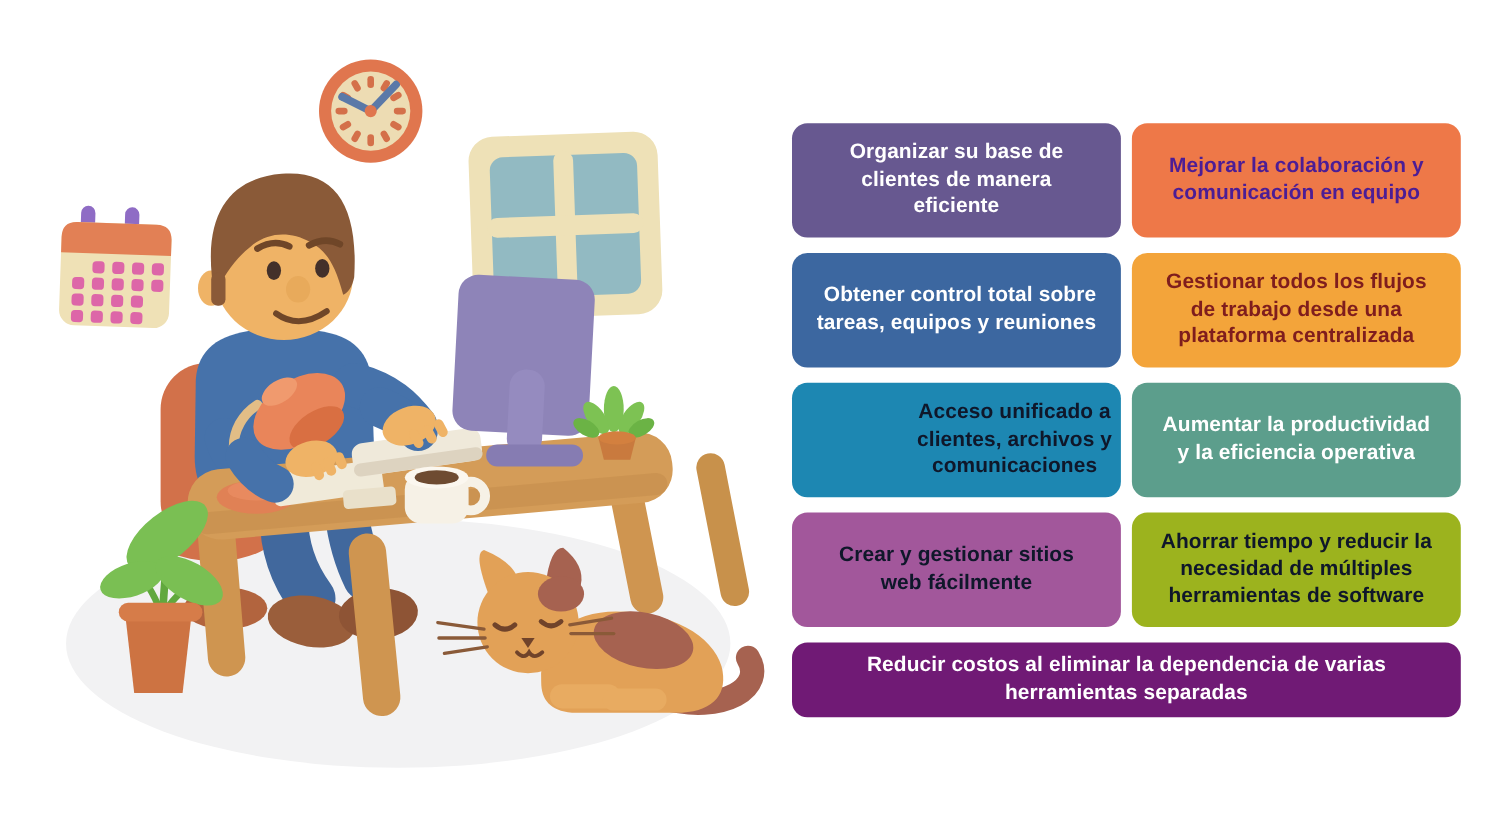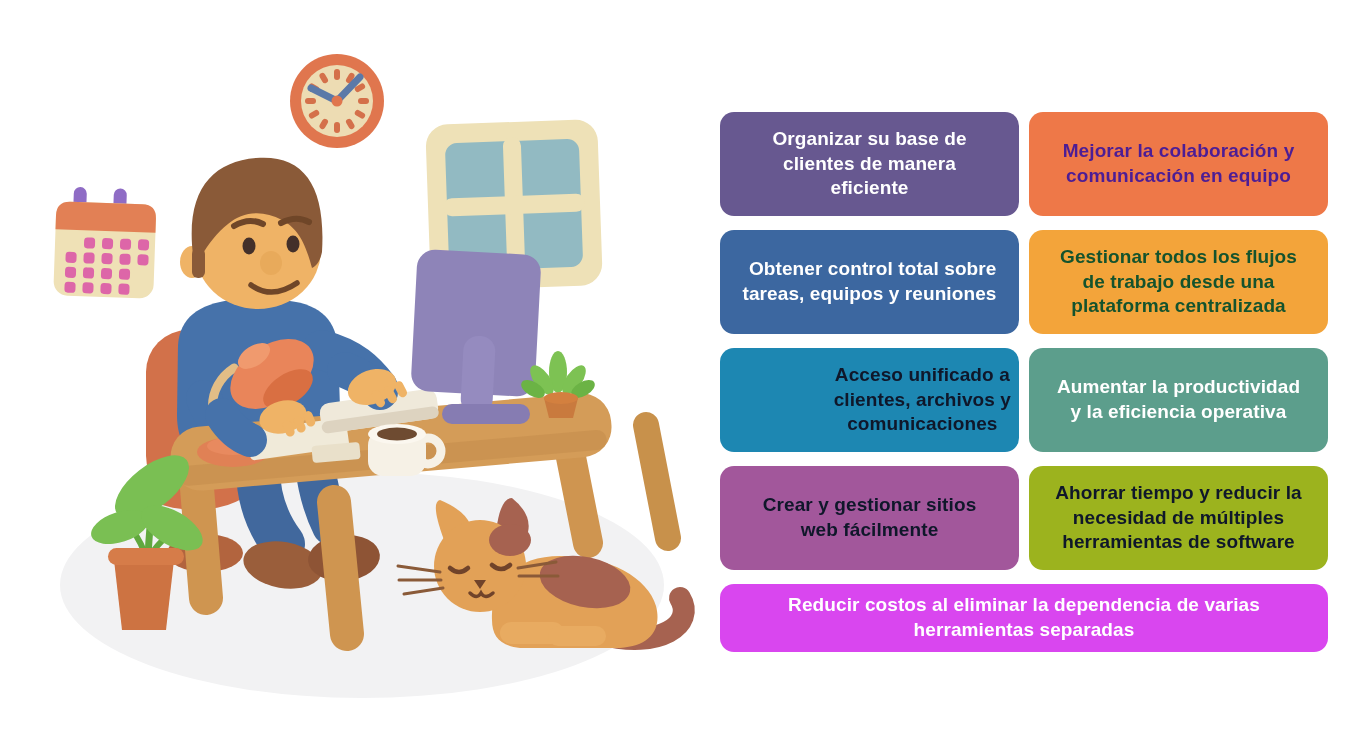--- a/index.html
+++ b/index.html
@@ -231,21 +231,21 @@
 eficiente</span>
     </div>
     <div class="card" style="background: rgb(238, 120, 72); color: #4c1d95;">
       <span>Mejorar la colaboración y
 comunicación en equipo</span>
     </div>
     <div class="card" style="background: rgb(60, 103, 160); color: rgb(255, 255, 255); text-align: right;">
       <span>Obtener control total sobre
 tareas, equipos y reuniones</span>
     </div>
-    <div class="card" style="background: rgb(243, 164, 58); color: #14532d;">
+    <div class="card" style="background: rgb(243, 164, 58); color: #7f1d1d;">
       <span>Gestionar todos los flujos
 de trabajo desde una
 plataforma centralizada</span>
     </div>
     <div class="card" style="background: rgb(29, 135, 178); color: #0f172a; justify-content: flex-end;">
       <span>Acceso unificado a
 clientes, archivos y
 comunicaciones</span>
     </div>
     <div class="card" style="background: rgb(92, 158, 140); color: rgb(255, 255, 255);">
@@ -254,19 +254,19 @@
     </div>
     <div class="card" style="background: rgb(162, 87, 155); color: #0f172a;">
       <span>Crear y gestionar sitios
 web fácilmente</span>
     </div>
     <div class="card" style="background: rgb(156, 179, 30); color: #0f172a;">
       <span>Ahorrar tiempo y reducir la
 necesidad de múltiples
 herramientas de software</span>
     </div>
-    <div class="card full" style="background: #d946ef; color: rgb(255, 255, 255);">
+    <div class="card full" style="background: #701a75; color: rgb(255, 255, 255);">
       <span>Reducir costos al eliminar la dependencia de varias
 herramientas separadas</span>
     </div>
   </div>
 
 </div>
 
 </body></html>

